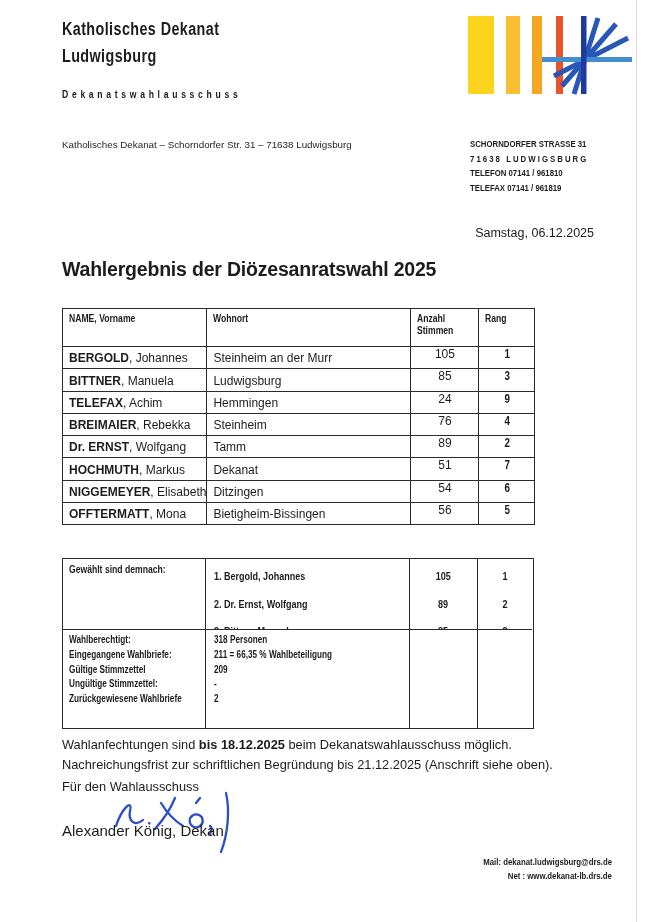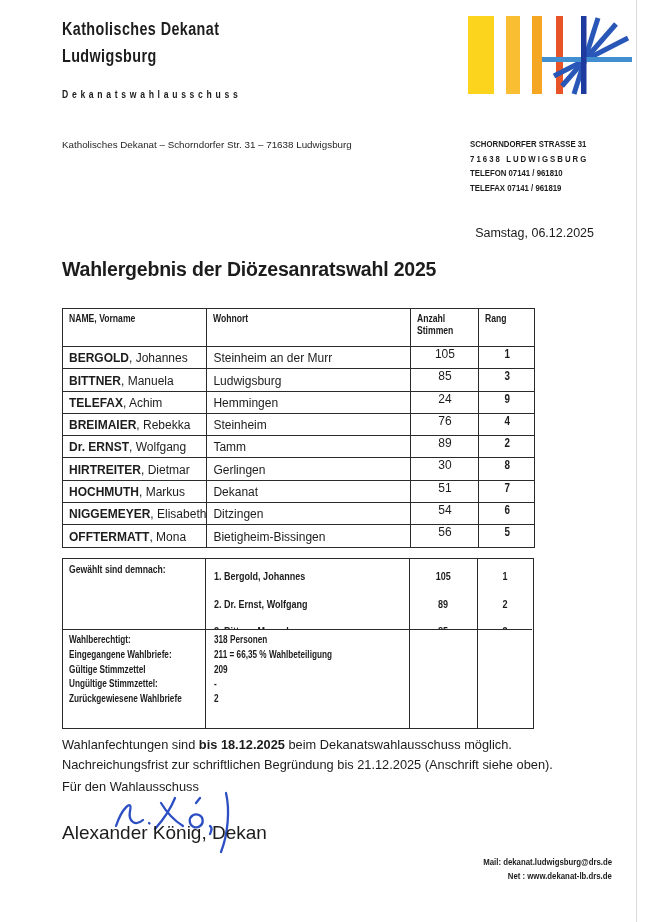--- a/index.html
+++ b/index.html
@@ -51,21 +51,21 @@
   .elect-nums { padding-top:4px; text-align:center; }
   .elect-nums div { line-height:27.5px; font-size:11px; font-weight:700; }
   .stats-l { padding:3px 0 0 6px; }
   .stats-l div, .stats-v div { line-height:14.8px; font-size:10px; font-weight:700; }
   .stats-v { padding:3px 0 0 8px; }
 
   
   .notes { position:absolute; left:62px; top:735px; font-size:12.8px; line-height:20px; }
   .closing { position:absolute; left:62px; top:779px; font-size:12.8px; }
   .signature { position:absolute; left:108px; top:786px; }
-  .signer { position:absolute; left:62px; top:822px; font-size:19px; }
+  .signer { position:absolute; left:62px; top:822px; font-size:15px; }
   .contact { position:absolute; right:38px; top:855px; text-align:right; font-size:9.5px; font-weight:700; line-height:14px; }
   .contact .cond { transform-origin:100% 50%; }
   .scan-edge { position:absolute; right:13px; top:0; width:1px; height:922px; background:#d9d9d9; }
 </style>
 </head>
 <body>
 
 <div class="page">
 
   <div class="orgname">
@@ -139,26 +139,20 @@
         <td class="cell-name c-name"><span class="nb">BREIMAIER</span><span>, Rebekka</span></td>
         <td class="cell-wohnort c-wohnort">Steinheim</td>
         <td class="cell-stimmen c-anzahl">76</td>
         <td class="cell-rang c-rang"><span class="condC">4</span></td>
       </tr>
       <tr class="datarow">
         <td class="cell-name c-name"><span class="nb">Dr. ERNST</span><span>, Wolfgang</span></td>
         <td class="cell-wohnort c-wohnort">Tamm</td>
         <td class="cell-stimmen c-anzahl">89</td>
         <td class="cell-rang c-rang"><span class="condC">2</span></td>
-      </tr>
-      <tr class="datarow">
-        <td class="cell-name c-name"><span class="nb">HIRTREITER</span><span>, Dietmar</span></td>
-        <td class="cell-wohnort c-wohnort">Gerlingen</td>
-        <td class="cell-stimmen c-anzahl">30</td>
-        <td class="cell-rang c-rang"><span class="condC">8</span></td>
       </tr>
       <tr class="datarow">
         <td class="cell-name c-name"><span class="nb">HOCHMUTH</span><span>, Markus</span></td>
         <td class="cell-wohnort c-wohnort">Dekanat</td>
         <td class="cell-stimmen c-anzahl">51</td>
         <td class="cell-rang c-rang"><span class="condC">7</span></td>
       </tr>
       <tr class="datarow">
         <td class="cell-name c-name"><span class="nb">NIGGEMEYER</span><span>, Elisabeth</span></td>
         <td class="cell-wohnort c-wohnort">Ditzingen</td>

